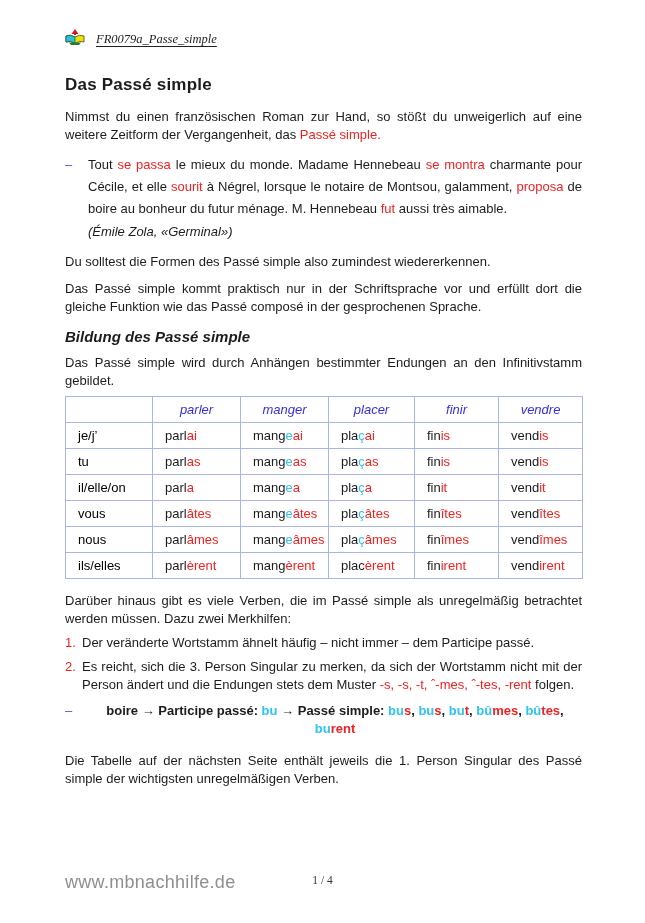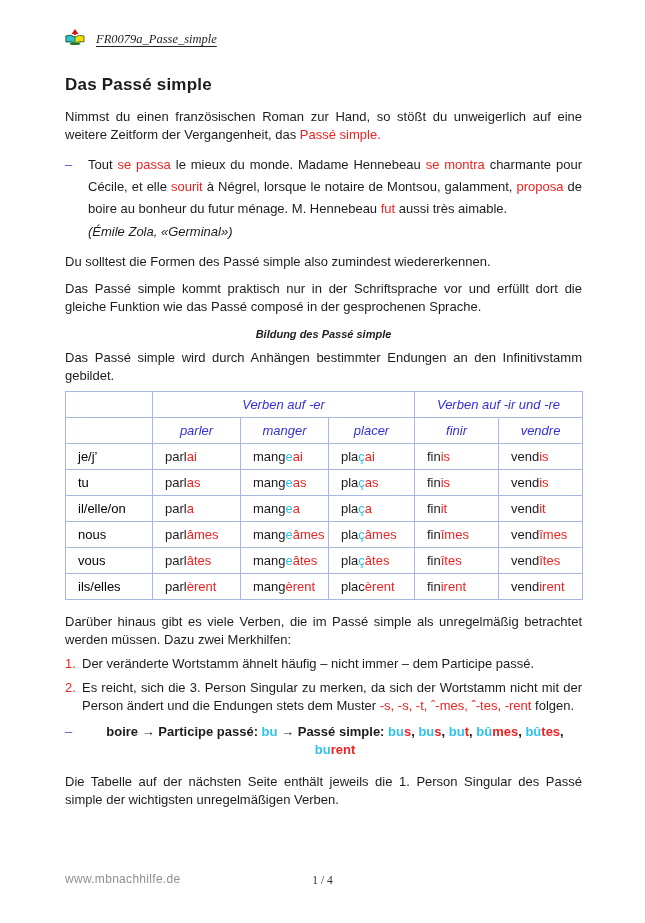--- a/index.html
+++ b/index.html
@@ -22,21 +22,21 @@
   .title{ font-size:17px; font-weight:bold; letter-spacing:.2px; margin-top:25px; }
   .para{ font-size:13px; line-height:18px; text-align:justify; }
   .p-intro{ margin-top:13px; }
   .quote{ display:flex; margin-top:10px; }
   .quote .dash-col{ width:23px; flex:none; font-size:13px; line-height:22px; }
   .quote-body{ flex:1; }
   .quote-text{ line-height:22px; }
   .attribution{ font-size:13px; font-style:italic; line-height:22px; margin-top:1px; }
   .p-schrift{ margin-top:9px; }
   .p-formen{ margin-top:10px; }
-  .heading{ font-size:11px; font-weight:bold; font-style:italic; margin-top:12px;text-align:center; }
+  .heading{ font-size:15px; font-weight:bold; font-style:italic; margin-top:12px; }
   .p-bildung{ margin-top:9px; }
   .p-unregel{ margin-top:13px; }
   .merk{ display:flex; margin-top:6px; }
   .merk .num-col{ width:17px; flex:none; font-size:13px; line-height:18px; }
   .merk .merk-body{ flex:1; }
   .boire{ display:flex; margin-top:8px; }
   .boire .dash-col{ width:23px; flex:none; font-size:13px; line-height:18px; }
   .boire .para{ text-align:center;font-weight:bold; }
   .p-tabelle{ margin-top:14px; }
 
@@ -51,21 +51,21 @@
     border-collapse:collapse; margin-top:6px; width:517px;
     font-size:13px; table-layout:fixed;
   }
   table.conj td{ border:1px solid #a9b6e2; height:26px; padding:0 0 0 12px; vertical-align:middle; }
   table.conj td.group, table.conj td.verb{ text-align:center; padding:0; color:#3430da; font-style:italic; }
   table.conj td.corner{ }
   table.conj td.pronoun{ color:#000000; }
 
   
   .footer{ position:absolute; left:0; top:870px; width:645px; height:24px; }
-  .footer .site{ position:absolute; left:65px; top:2px; font-size:12px; color:#8f8f8f; letter-spacing:.3px; text-decoration:none; }
+  .footer .site{ position:absolute; left:65px; top:2px; font-size:18px; color:#8f8f8f; letter-spacing:.3px; text-decoration:none; }
   .footer .pagenum{ position:absolute; left:0; width:645px; text-align:center; top:4px; font-family:"Liberation Serif", serif; font-size:11.5px; color:#333; }
 </style>
 </head>
 <body>
 
 <div class="page">
 
   <div class="header">
     <span>
       <svg width="20" height="17" viewBox="0 0 20 17">
@@ -105,25 +105,20 @@
         <col style="width:87px">
           <col style="width:88px">
           <col style="width:88px">
         <col style="width:86px">
           <col style="width:84px">
           <col style="width:84px">
       </colgroup>
       <tbody>
         <tr>
           <td class="corner"></td>
-          <td class="group" colspan="3">Verben auf -er</td>
-          <td class="group" colspan="2">Verben auf -ir und -re</td>
-        </tr>
-        <tr>
-          <td class="corner"></td>
           <td class="verb">parler</td>
           <td class="verb">manger</td>
           <td class="verb">placer</td>
           <td class="verb">finir</td>
           <td class="verb">vendre</td>
         </tr>
       </tbody>
       <tbody>
           <tr>
             <td class="pronoun">je/j’</td>
@@ -143,36 +138,36 @@
           </tr>
           <tr>
             <td class="pronoun">il/elle/on</td>
             <td class="verb-cell"><span>parl</span><span class="c-red">a</span></td>
             <td class="verb-cell"><span>mang</span><span class="c-cyan">e</span><span class="c-red">a</span></td>
             <td class="verb-cell"><span>pla</span><span class="c-cyan">ç</span><span class="c-red">a</span></td>
             <td class="verb-cell"><span>fin</span><span class="c-red">it</span></td>
             <td class="verb-cell"><span>vend</span><span class="c-red">it</span></td>
           </tr>
           <tr>
+            <td class="pronoun">vous</td>
+            <td class="verb-cell"><span>parl</span><span class="c-red">âtes</span></td>
+            <td class="verb-cell"><span>mang</span><span class="c-cyan">e</span><span class="c-red">âtes</span></td>
+            <td class="verb-cell"><span>pla</span><span class="c-cyan">ç</span><span class="c-red">âtes</span></td>
+            <td class="verb-cell"><span>fin</span><span class="c-red">îtes</span></td>
+            <td class="verb-cell"><span>vend</span><span class="c-red">îtes</span></td>
+          </tr>
+          <tr>
             <td class="pronoun">nous</td>
             <td class="verb-cell"><span>parl</span><span class="c-red">âmes</span></td>
             <td class="verb-cell"><span>mang</span><span class="c-cyan">e</span><span class="c-red">âmes</span></td>
             <td class="verb-cell"><span>pla</span><span class="c-cyan">ç</span><span class="c-red">âmes</span></td>
             <td class="verb-cell"><span>fin</span><span class="c-red">îmes</span></td>
             <td class="verb-cell"><span>vend</span><span class="c-red">îmes</span></td>
           </tr>
           <tr>
-            <td class="pronoun">vous</td>
-            <td class="verb-cell"><span>parl</span><span class="c-red">âtes</span></td>
-            <td class="verb-cell"><span>mang</span><span class="c-cyan">e</span><span class="c-red">âtes</span></td>
-            <td class="verb-cell"><span>pla</span><span class="c-cyan">ç</span><span class="c-red">âtes</span></td>
-            <td class="verb-cell"><span>fin</span><span class="c-red">îtes</span></td>
-            <td class="verb-cell"><span>vend</span><span class="c-red">îtes</span></td>
-          </tr>
-          <tr>
             <td class="pronoun">ils/elles</td>
             <td class="verb-cell"><span>parl</span><span class="c-red">èrent</span></td>
             <td class="verb-cell"><span>mang</span><span class="c-red">èrent</span></td>
             <td class="verb-cell"><span>plac</span><span class="c-red">èrent</span></td>
             <td class="verb-cell"><span>fin</span><span class="c-red">irent</span></td>
             <td class="verb-cell"><span>vend</span><span class="c-red">irent</span></td>
           </tr>
         </tbody>
     </table>
 

